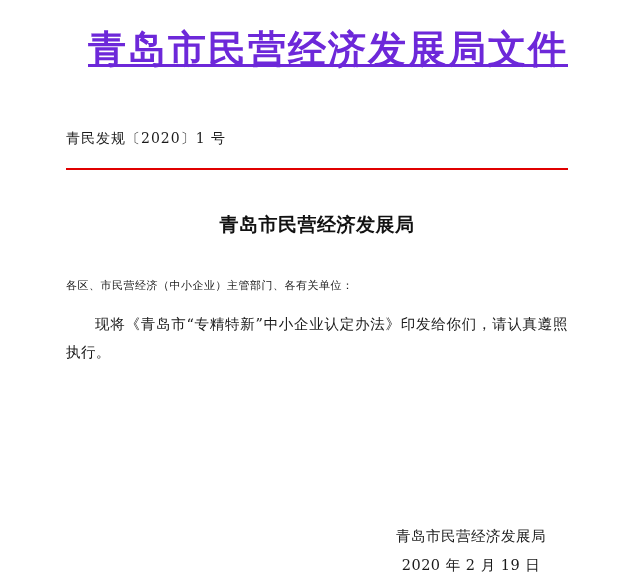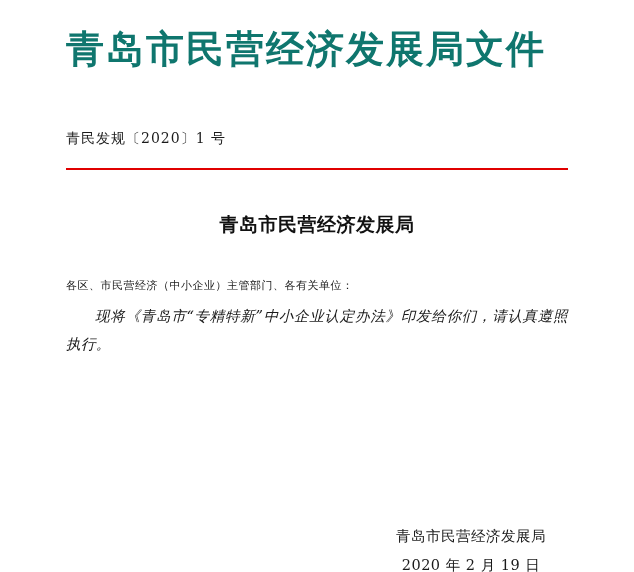--- a/index.html
+++ b/index.html
@@ -18,28 +18,29 @@
     position: relative;
     width: 634px;
     height: 572px;
     box-sizing: border-box;
     padding: 0 66px;
     background: #ffffff;
   }
   
   .masthead {
     margin-top: 26px;
-    text-align: left;
-    color: #0f766e;
+    text-align: right;
+    color: #6d28d9;
     font-family: "DejaVu Serif", "Liberation Serif", serif;
     font-weight: bold;
     font-size: 38px;
     letter-spacing: 2px;
     line-height: 1.2;
     white-space: nowrap;
+    text-decoration: underline;
   }
   
   .doc-number {
     margin-top: 58px;
     font-size: 14px;
     color: #1a1a1a;
     letter-spacing: 1px;
     font-family: "DejaVu Serif", "Liberation Serif", serif;
   }
   
@@ -65,28 +66,27 @@
   }
   
   .addressee {
     margin-top: 34px;
     font-size: 11px;
     line-height: 1.9;
     letter-spacing: 0.5px;
     font-family: Liberation Serif, serif;
   }
   .para {
-    margin-top: 6px;
+    margin-top: 14px;
     font-size: 14.5px;
     line-height: 1.95;
     text-indent: 2em;
     letter-spacing: 0.4px;
     text-align: justify;
     font-family: "DejaVu Serif", "Liberation Serif", serif;
-    font-style: italic;
   }
   
   .signature {
     position: absolute;
     right: 88px;
     bottom: 18px;
     text-align: center;
     font-size: 14.5px;
     line-height: 2.0;
     letter-spacing: 0.5px;

